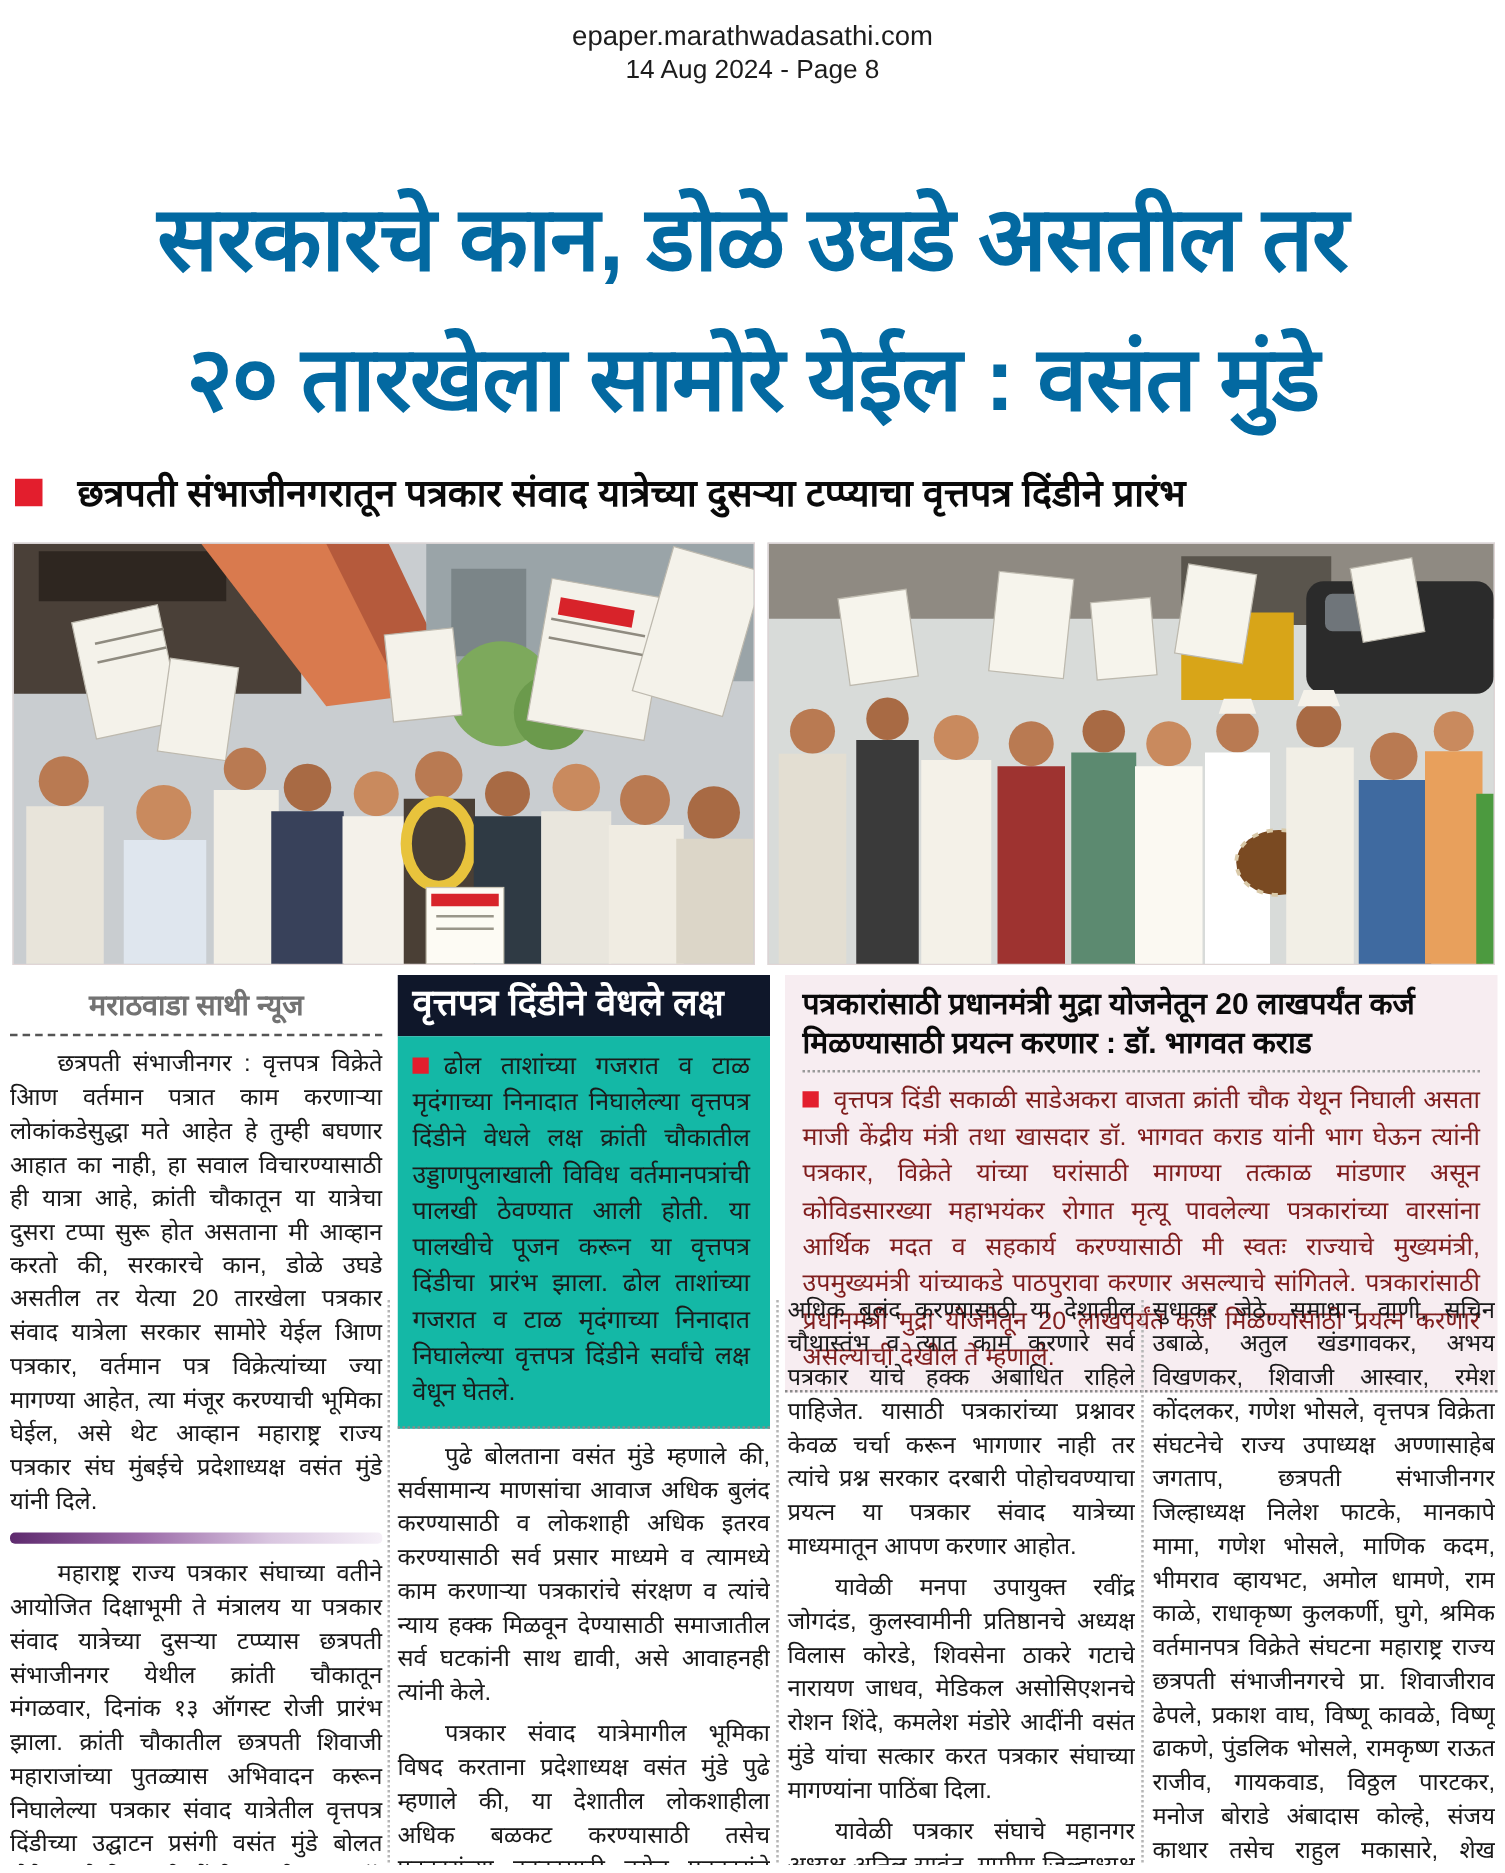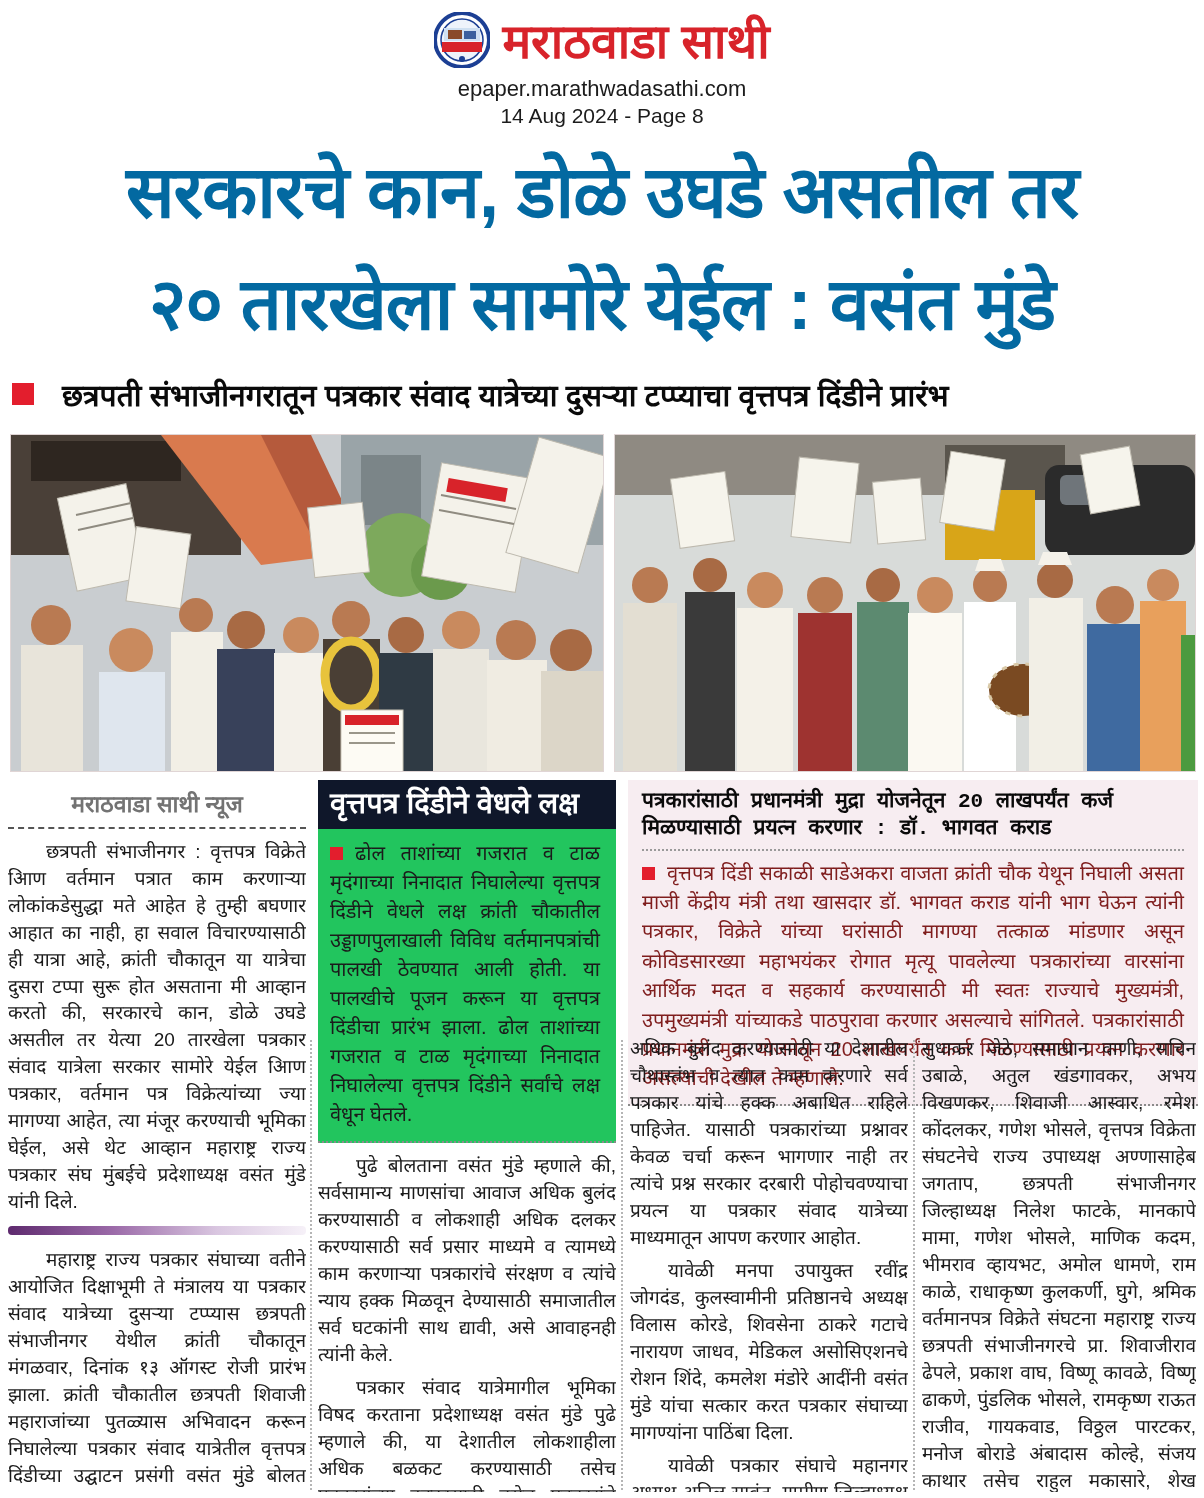--- a/index.html
+++ b/index.html
@@ -30,55 +30,41 @@
   .col2{left:318px;width:298px;height:712px;overflow:hidden;}
   .col3{left:630px;width:278px;top:1036px;height:456px;overflow:hidden;}
   .col4{left:922px;width:274px;top:1036px;height:456px;overflow:hidden;}
   .byline{font-size:23px;font-weight:800;text-align:center;color:#737373;margin:8px 0 6px 0;}
   .dash-rule{border-top:2px dashed #555;margin:0 0 10px 0;}
   .purple-rule{height:9px;margin:10px 0 12px 0;border-radius:4px;
                background:linear-gradient(to right,#5e2a6e 0%,#9b6aa8 35%,#d9c6e0 70%,#f6f1f8 100%);}
   
   .box1-title{background:#0f172a;color:#ffffff;font-size:29px;font-weight:800;
               padding:7px 12px 9px 12px;line-height:1.15;}
-  .pink-box{background:#22c55e;padding:10px 16px 12px 12px;border-bottom:2px dotted #8a8a8a;
+  .pink-box{background:#14b8a6;padding:10px 16px 12px 12px;border-bottom:2px dotted #8a8a8a;
             font-size:20px;line-height:1.45;text-align:justify;color:#1b1b1b;}
   .bullet-sq{display:inline-block;width:13px;height:13px;background:#e31e2d;margin-right:12px;}
   
   .box2{position:absolute;left:628px;top:780px;width:570px;background:#f7edf1;
         padding:8px 14px 10px 14px;box-sizing:border-box;border-bottom:2px dotted #8a8a8a;}
-  .box2-title{font-size:21px;font-weight:800;line-height:1.3;color:#0a0a0a;text-align:left;
-              border-bottom:2px dotted #9a9a9a;padding-bottom:6px;margin-bottom:8px;font-family:Liberation Mono, monospace;}
+  .box2-title{font-size:24px;font-weight:800;line-height:1.3;color:#0a0a0a;text-align:left;
+              border-bottom:2px dotted #9a9a9a;padding-bottom:6px;margin-bottom:8px;}
   .box2-body{font-size:20px;line-height:1.47;text-align:justify;color:#7f1d1d;}
   
   .vsep{position:absolute;width:0;border-left:2px dotted #b5b5b5;}
   .vsep1{left:310px;top:1040px;height:450px;}
   .vsep2{left:621px;top:1040px;height:450px;}
   .vsep3{left:913px;top:1040px;height:450px;}
 </style>
 </head>
 <body>
 
 <div class="page">
 
   <div class="header">
-    <div class="masthead-row">
-      <span>
-        <svg width="56" height="56" viewBox="0 0 56 56">
-          <circle cx="28" cy="28" r="27" fill="#ffffff" stroke="#1c3f94" stroke-width="4"></circle>
-          <circle cx="28" cy="28" r="21" fill="#eef3fb" stroke="#1c3f94" stroke-width="1.5"></circle>
-          <rect x="8" y="30" width="40" height="10" fill="#d8232a"></rect>
-          <rect x="10" y="16" width="36" height="13" fill="#cfe0f2"></rect>
-          <rect x="14" y="18" width="14" height="9" fill="#8a4a2a"></rect>
-          <rect x="30" y="19" width="12" height="8" fill="#3a5f9e"></rect>
-          <circle cx="28" cy="47" r="3" fill="#1c3f94"></circle>
-        </svg>
-      </span>
-      <span class="masthead">मराठवाडा साथी</span>
-    </div>
     <div class="site-url">epaper.marathwadasathi.com</div>
     <div class="date-page">14 Aug 2024 - Page 8</div>
   </div>
 
   <div class="headline">
     <div>सरकारचे कान, डोळे उघडे असतील तर</div>
     <div>२० तारखेला सामोरे येईल : वसंत मुंडे</div>
   </div>
 
   <div class="subheadline">
@@ -198,21 +184,21 @@
     <div class="purple-rule"></div>
     <p class="indent">महाराष्ट्र राज्य पत्रकार संघाच्या वतीने आयोजित दिक्षाभूमी ते मंत्रालय या पत्रकार संवाद यात्रेच्या दुसऱ्या टप्प्यास छत्रपती संभाजीनगर येथील क्रांती चौकातून मंगळवार, दिनांक १३ ऑगस्ट रोजी प्रारंभ झाला. क्रांती चौकातील छत्रपती शिवाजी महाराजांच्या पुतळ्यास अभिवादन करून निघालेल्या पत्रकार संवाद यात्रेतील वृत्तपत्र दिंडीच्या उद्घाटन प्रसंगी वसंत मुंडे बोलत होते. यावेळी माजी केंद्रीय मंत्री खा. डॉ. भागवत कराड, महाराष्ट्र राज्य पत्रकार संघाचे राज्यसचिव डॉ. विश्वासराव आरोटे, मराठवाडा विभागीय</p>
   </div>
 
   <div class="col col2">
     <div class="box1-title">वृत्तपत्र दिंडीने वेधले लक्ष</div>
     <div class="pink-box">
       <span class="bullet-sq"></span><span>ढोल ताशांच्या गजरात व टाळ मृदंगाच्या निनादात निघालेल्या वृत्तपत्र दिंडीने वेधले लक्ष क्रांती चौकातील उड्डाणपुलाखाली विविध वर्तमानपत्रांची पालखी ठेवण्यात आली होती. या पालखीचे पूजन करून या वृत्तपत्र दिंडीचा प्रारंभ झाला. ढोल ताशांच्या गजरात व टाळ मृदंगाच्या निनादात निघालेल्या वृत्तपत्र दिंडीने सर्वांचे लक्ष वेधून घेतले.</span>
     </div>
     <div style="height:10px"></div>
-    <p class="indent">पुढे बोलताना वसंत मुंडे म्हणाले की, सर्वसामान्य माणसांचा आवाज अधिक बुलंद करण्यासाठी व लोकशाही अधिक दलकर करण्यासाठी सर्व प्रसार माध्यमे व त्यामध्ये काम करणाऱ्या पत्रकारांचे संरक्षण व त्यांचे न्याय हक्क मिळवून देण्यासाठी समाजातील सर्व घटकांनी साथ द्यावी, असे आवाहनही त्यांनी केले.</p>
+    <p class="indent">पुढे बोलताना वसंत मुंडे म्हणाले की, सर्वसामान्य माणसांचा आवाज अधिक बुलंद करण्यासाठी व लोकशाही अधिक इतरव करण्यासाठी सर्व प्रसार माध्यमे व त्यामध्ये काम करणाऱ्या पत्रकारांचे संरक्षण व त्यांचे न्याय हक्क मिळवून देण्यासाठी समाजातील सर्व घटकांनी साथ द्यावी, असे आवाहनही त्यांनी केले.</p>
     <p class="indent">पत्रकार संवाद यात्रेमागील भूमिका विषद करताना प्रदेशाध्यक्ष वसंत मुंडे पुढे म्हणाले की, या देशातील लोकशाहीला अधिक बळकट करण्यासाठी तसेच पत्रकारांच्या हक्कासाठी तसेच पत्रकारांचे स्वातंत्र्य अबाधित राखण्यासाठी, वैचारिक घुसळण होण्यासाठी व सर्वसामान्य माणसांचा आवाज</p>
   </div>
 
   <div class="box2">
     <div class="box2-title">पत्रकारांसाठी प्रधानमंत्री मुद्रा योजनेतून 20 लाखपर्यंत कर्ज मिळण्यासाठी प्रयत्न करणार : डॉ. भागवत कराड</div>
     <div class="box2-body">
       <span class="bullet-sq"></span><span>वृत्तपत्र दिंडी सकाळी साडेअकरा वाजता क्रांती चौक येथून निघाली असता माजी केंद्रीय मंत्री तथा खासदार डॉ. भागवत कराड यांनी भाग घेऊन त्यांनी पत्रकार, विक्रेते यांच्या घरांसाठी मागण्या तत्काळ मांडणार असून कोविडसारख्या महाभयंकर रोगात मृत्यू पावलेल्या पत्रकारांच्या वारसांना आर्थिक मदत व सहकार्य करण्यासाठी मी स्वतः राज्याचे मुख्यमंत्री, उपमुख्यमंत्री यांच्याकडे पाठपुरावा करणार असल्याचे सांगितले.  पत्रकारांसाठी प्रधानमंत्री मुद्रा योजनेतून 20 लाखपर्यंत कर्ज मिळण्यासाठी प्रयत्न करणार असल्याची देखील ते म्हणाले.</span>
     </div>
   </div>
 

